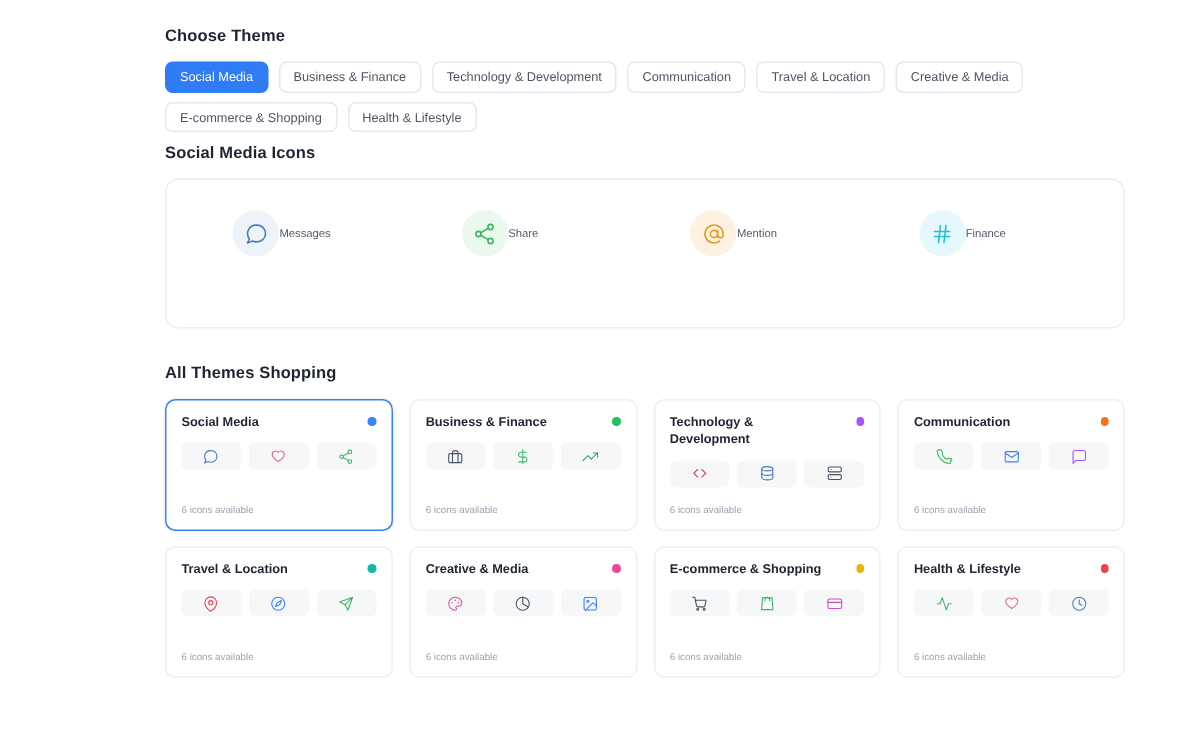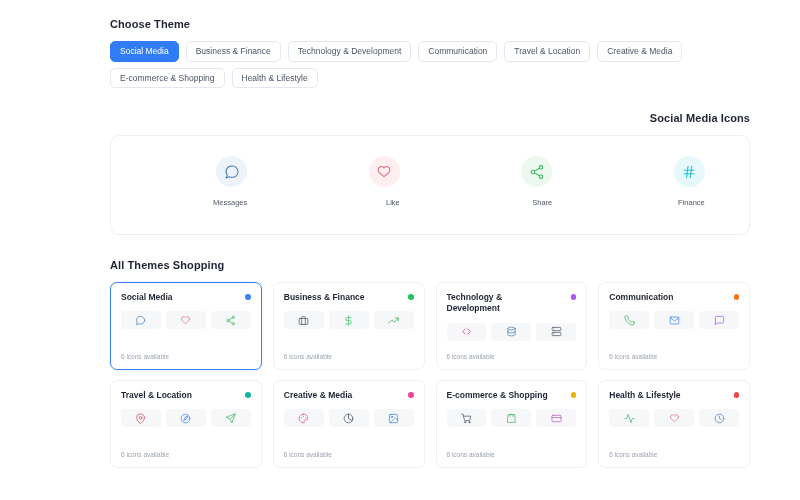--- a/index.html
+++ b/index.html
@@ -36,35 +36,35 @@
     white-space: nowrap;
   }
   .pill.active {
     background: #2f7cf6;
     border-color: #2f7cf6;
     color: #ffffff;
     font-weight: normal;
   }
 
   
-  .showcase-title { margin-top: 24px; text-align: right; }
+  .showcase-title { margin-top: 8px; }
   .showcase {
     margin-top: 11px;
     border: 1px solid #eceff3;
     border-radius: 9px;
     background: #ffffff;
     padding: 20px 14px 16px 14px;
     display: flex;
     justify-content: space-around;
     align-items: flex-start;
     height: 100px;
   }
   .show-item {
-    display: flex; flex-direction: column;
-    align-items: flex-end;
+    display: flex; flex-direction: row;
+    align-items: flex-start;
     width: 92px;
   }
   .show-bubble {
     width: 31px; height: 31px;
     border-radius: 50%;
     display: flex; align-items: center; justify-content: center;
   }
   .show-label {
     margin-top: 11px;
     font-size: 7.5px;
@@ -149,39 +149,40 @@
   <div class="showcase" id="showcase">
       <div class="show-item">
         <div class="show-bubble" style="background: rgb(238, 243, 250);">
           <svg width="16" height="16" viewBox="0 0 24 24" aria-hidden="true">
             <path fill="none" stroke="#4a7fb5" stroke-width="1.6" stroke-linecap="round" stroke-linejoin="round" d="M21 11.5a8.4 8.4 0 0 1-9 8.4 9.9 9.9 0 0 1-4-.9L3 21l1.9-4.3A8.4 8.4 0 0 1 12 3.1a8.4 8.4 0 0 1 9 8.4z"></path>
           </svg>
         </div>
         <div class="show-label">Messages</div>
       </div>
       <div class="show-item">
-        <div class="show-bubble" style="background: rgb(253, 238, 240);">
-          <svg width="16" height="16" viewBox="0 0 24 24" aria-hidden="true">
-            <path fill="none" stroke="#e06c7a" stroke-width="1.6" stroke-linecap="round" stroke-linejoin="round" d="M20.8 8.6a4.8 4.8 0 0 0-8.8-2.7 4.8 4.8 0 0 0-8.8 2.7c0 4.4 8.8 10.3 8.8 10.3s8.8-5.9 8.8-10.3z"></path>
-          </svg>
-        </div>
-        <div class="show-label">Like</div>
-      </div>
-      <div class="show-item">
         <div class="show-bubble" style="background: rgb(234, 248, 238);">
           <svg width="16" height="16" viewBox="0 0 24 24" aria-hidden="true">
             <circle fill="none" stroke="#3fb563" stroke-width="1.6" stroke-linecap="round" stroke-linejoin="round" cx="18" cy="5" r="2.6"></circle>
             <circle fill="none" stroke="#3fb563" stroke-width="1.6" stroke-linecap="round" stroke-linejoin="round" cx="6" cy="12" r="2.6"></circle>
             <circle fill="none" stroke="#3fb563" stroke-width="1.6" stroke-linecap="round" stroke-linejoin="round" cx="18" cy="19" r="2.6"></circle>
             <path fill="none" stroke="#3fb563" stroke-width="1.6" stroke-linecap="round" stroke-linejoin="round" d="M8.3 13.3l7.4 4.3M15.7 6.4L8.3 10.7"></path>
           </svg>
         </div>
         <div class="show-label">Share</div>
       </div>
       <div class="show-item">
+        <div class="show-bubble" style="background: rgb(253, 242, 226);">
+          <svg width="16" height="16" viewBox="0 0 24 24" aria-hidden="true">
+            <circle fill="none" stroke="#e8981f" stroke-width="1.6" stroke-linecap="round" stroke-linejoin="round" cx="12" cy="12" r="3.6"></circle>
+            <path fill="none" stroke="#e8981f" stroke-width="1.6" stroke-linecap="round" stroke-linejoin="round" d="M15.6 8.4V13a2.7 2.7 0 0 0 5.4 0v-1a9 9 0 1 0-3.5 7.1"></path>
+          </svg>
+        </div>
+        <div class="show-label">Mention</div>
+      </div>
+      <div class="show-item">
         <div class="show-bubble" style="background: rgb(230, 248, 251);">
           <svg width="16" height="16" viewBox="0 0 24 24" aria-hidden="true">
             <path fill="none" stroke="#1fc1d6" stroke-width="1.6" stroke-linecap="round" stroke-linejoin="round" d="M4.5 9.5h15M4.5 14.5h15M10.5 3.5l-2 17M16 3.5l-2 17"></path>
           </svg>
         </div>
         <div class="show-label">Finance</div>
       </div>
     </div>
 
   <div class="section-title overview-title">All Themes Shopping</div>

